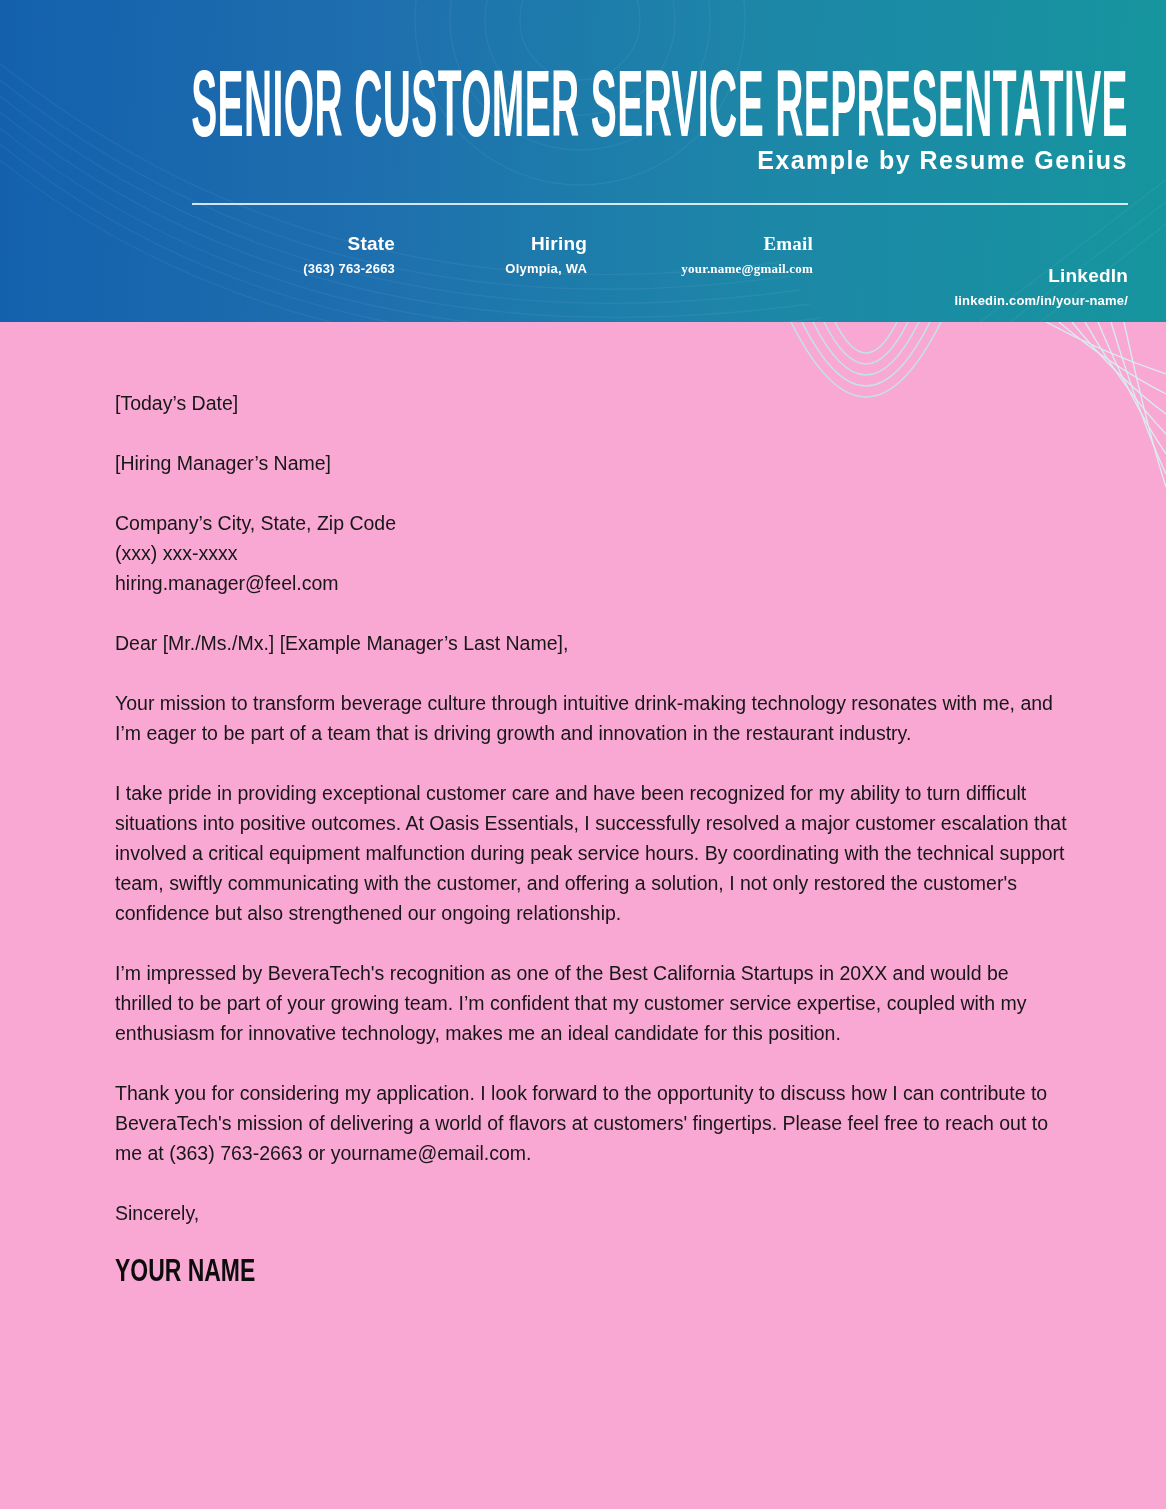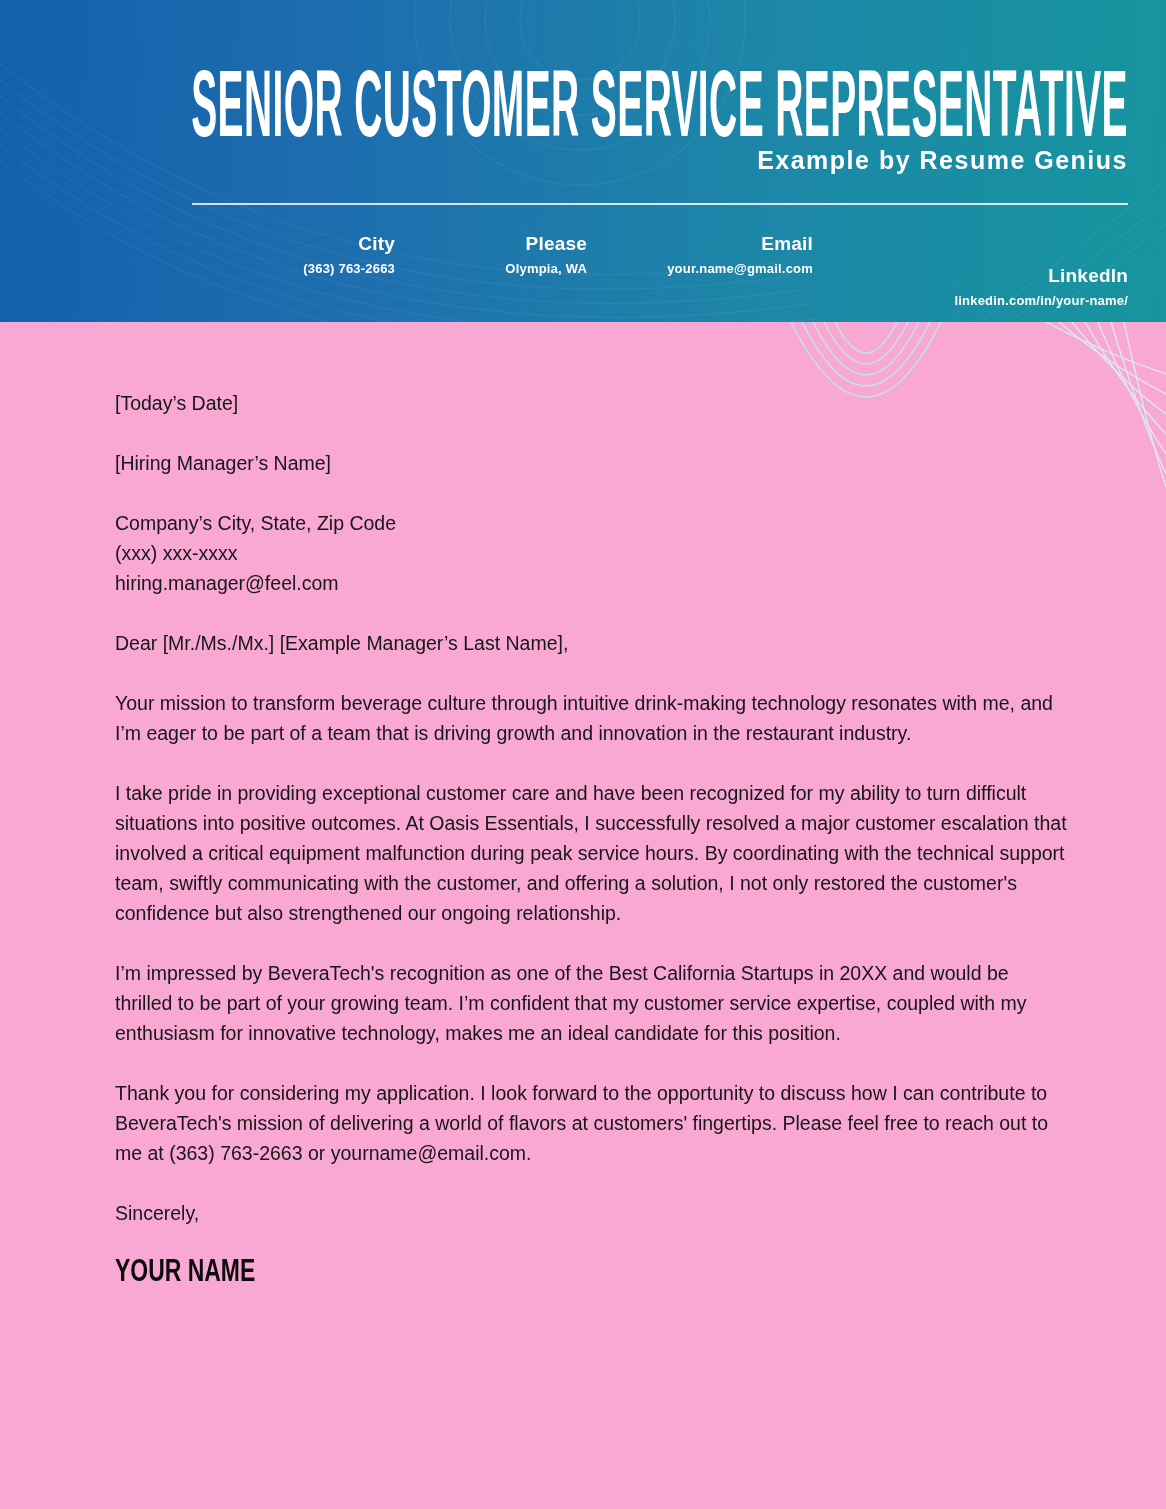--- a/index.html
+++ b/index.html
@@ -29,21 +29,21 @@
     position:absolute; top:203px; left:192px; right:38px; height:2px;
     background:rgba(255,255,255,0.82);
   }
   .contact-row {
     position:absolute; top:233px; left:192px; width:936px;
     display:flex; color:#ffffff;
   }
   .contact-col { text-align:right; flex-grow:0; flex-shrink:0; }
   .contact-col.c1 { flex-basis:203px; }
   .contact-col.c2 { flex-basis:192px; }
-  .contact-col.c3 { flex-basis:226px; }
+  .contact-col.c3 { flex-basis:226px;font-family:Liberation Serif, serif; }
   .contact-col.c4 { flex-basis:315px;margin-top:32px; }
   .contact-label { font-size:19px; font-weight:700; margin-bottom:6px; letter-spacing:0.2px; }
   .contact-value { font-size:13px; font-weight:700; letter-spacing:0.2px; }
 
   
   .wave-deco { position:absolute; top:322px; right:0; pointer-events:none; }
 
   
   .letter {
     position:absolute; top:322px; left:7px; width:1166px; box-sizing:border-box;
@@ -83,25 +83,25 @@
     </svg>
 
     <h1 class="page-title">SENIOR CUSTOMER SERVICE REPRESENTATIVE</h1>
 
     <div class="subtitle">Example by Resume Genius</div>
 
     <div class="divider"></div>
 
     <div class="contact-row">
       <div class="contact-col c1">
-        <div class="contact-label">City</div>
+        <div class="contact-label">State</div>
         <div class="contact-value">(363) 763-2663</div>
       </div>
       <div class="contact-col c2">
-        <div class="contact-label">Please</div>
+        <div class="contact-label">Hiring</div>
         <div class="contact-value">Olympia, WA</div>
       </div>
       <div class="contact-col c3">
         <div class="contact-label">Email</div>
         <div class="contact-value">your.name@gmail.com</div>
       </div>
       <div class="contact-col c4">
         <div class="contact-label">LinkedIn</div>
         <div class="contact-value">linkedin.com/in/your-name/</div>
       </div>

